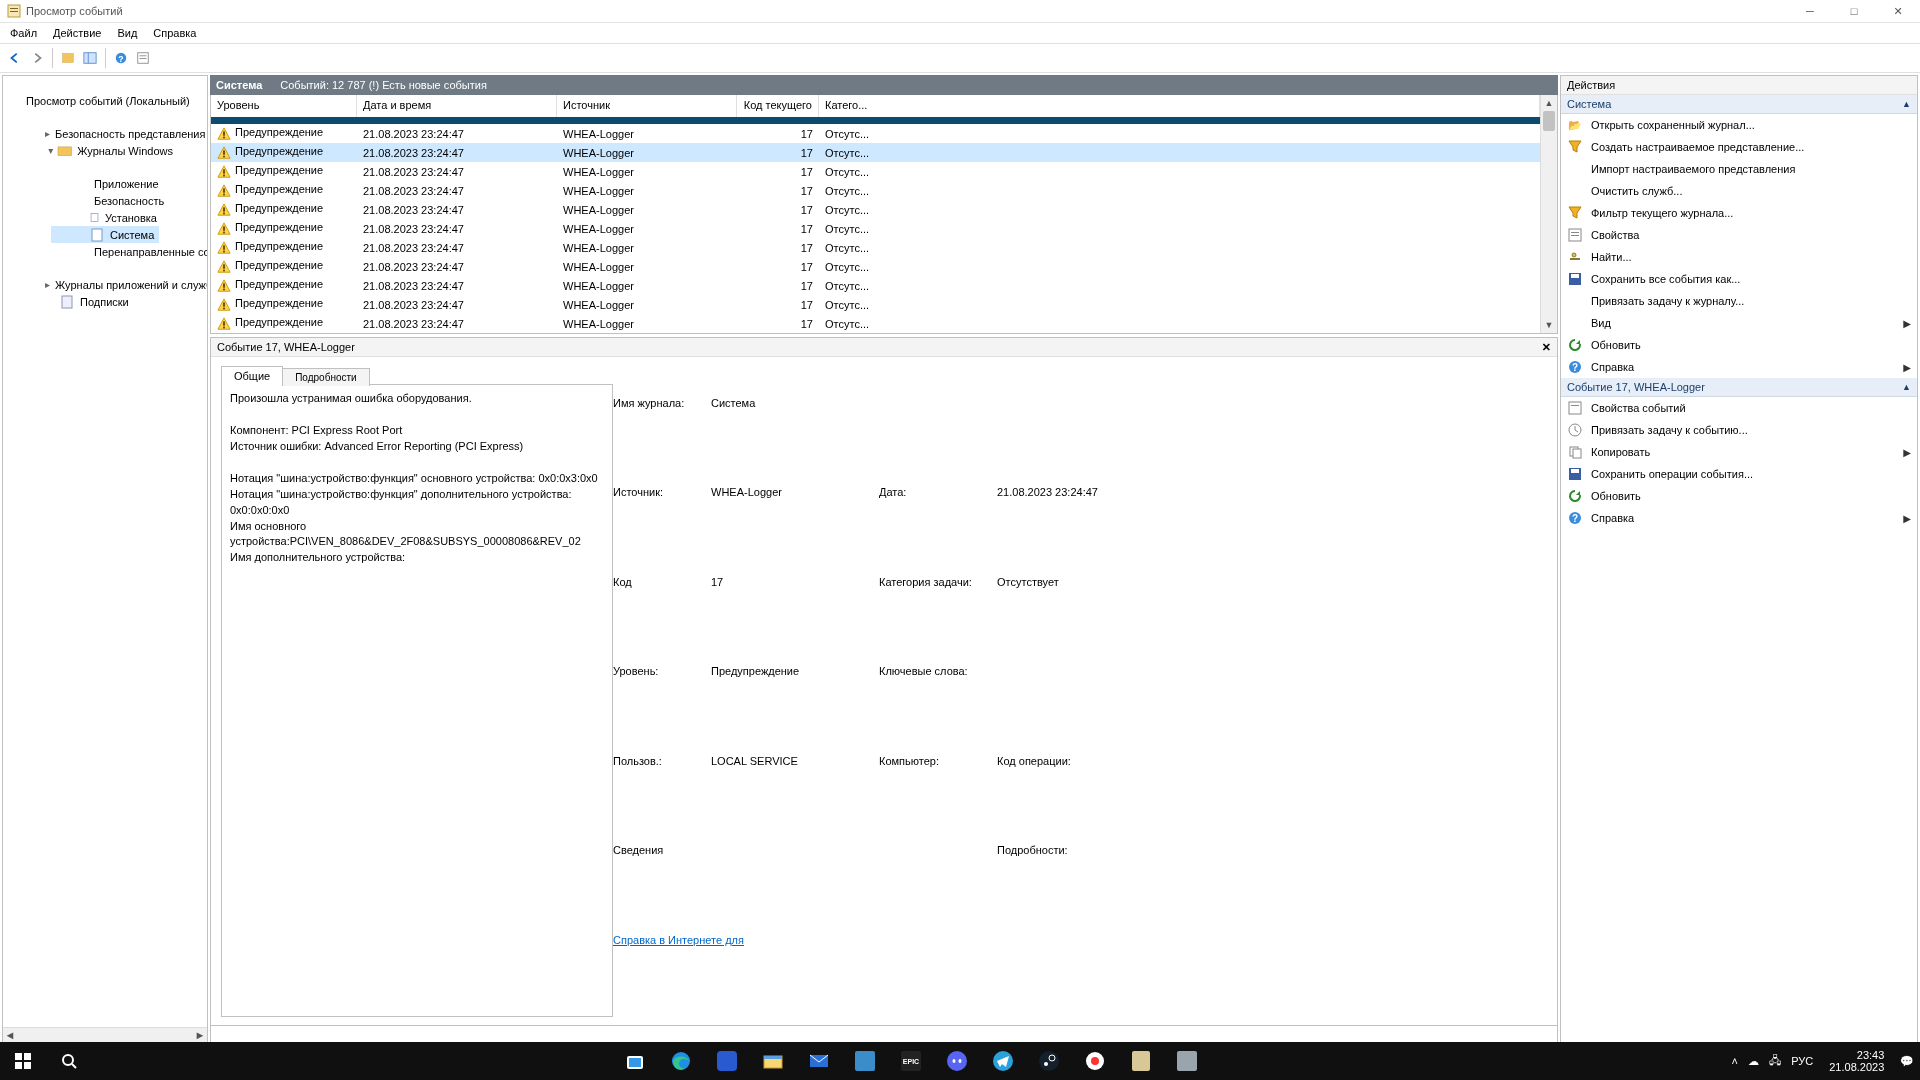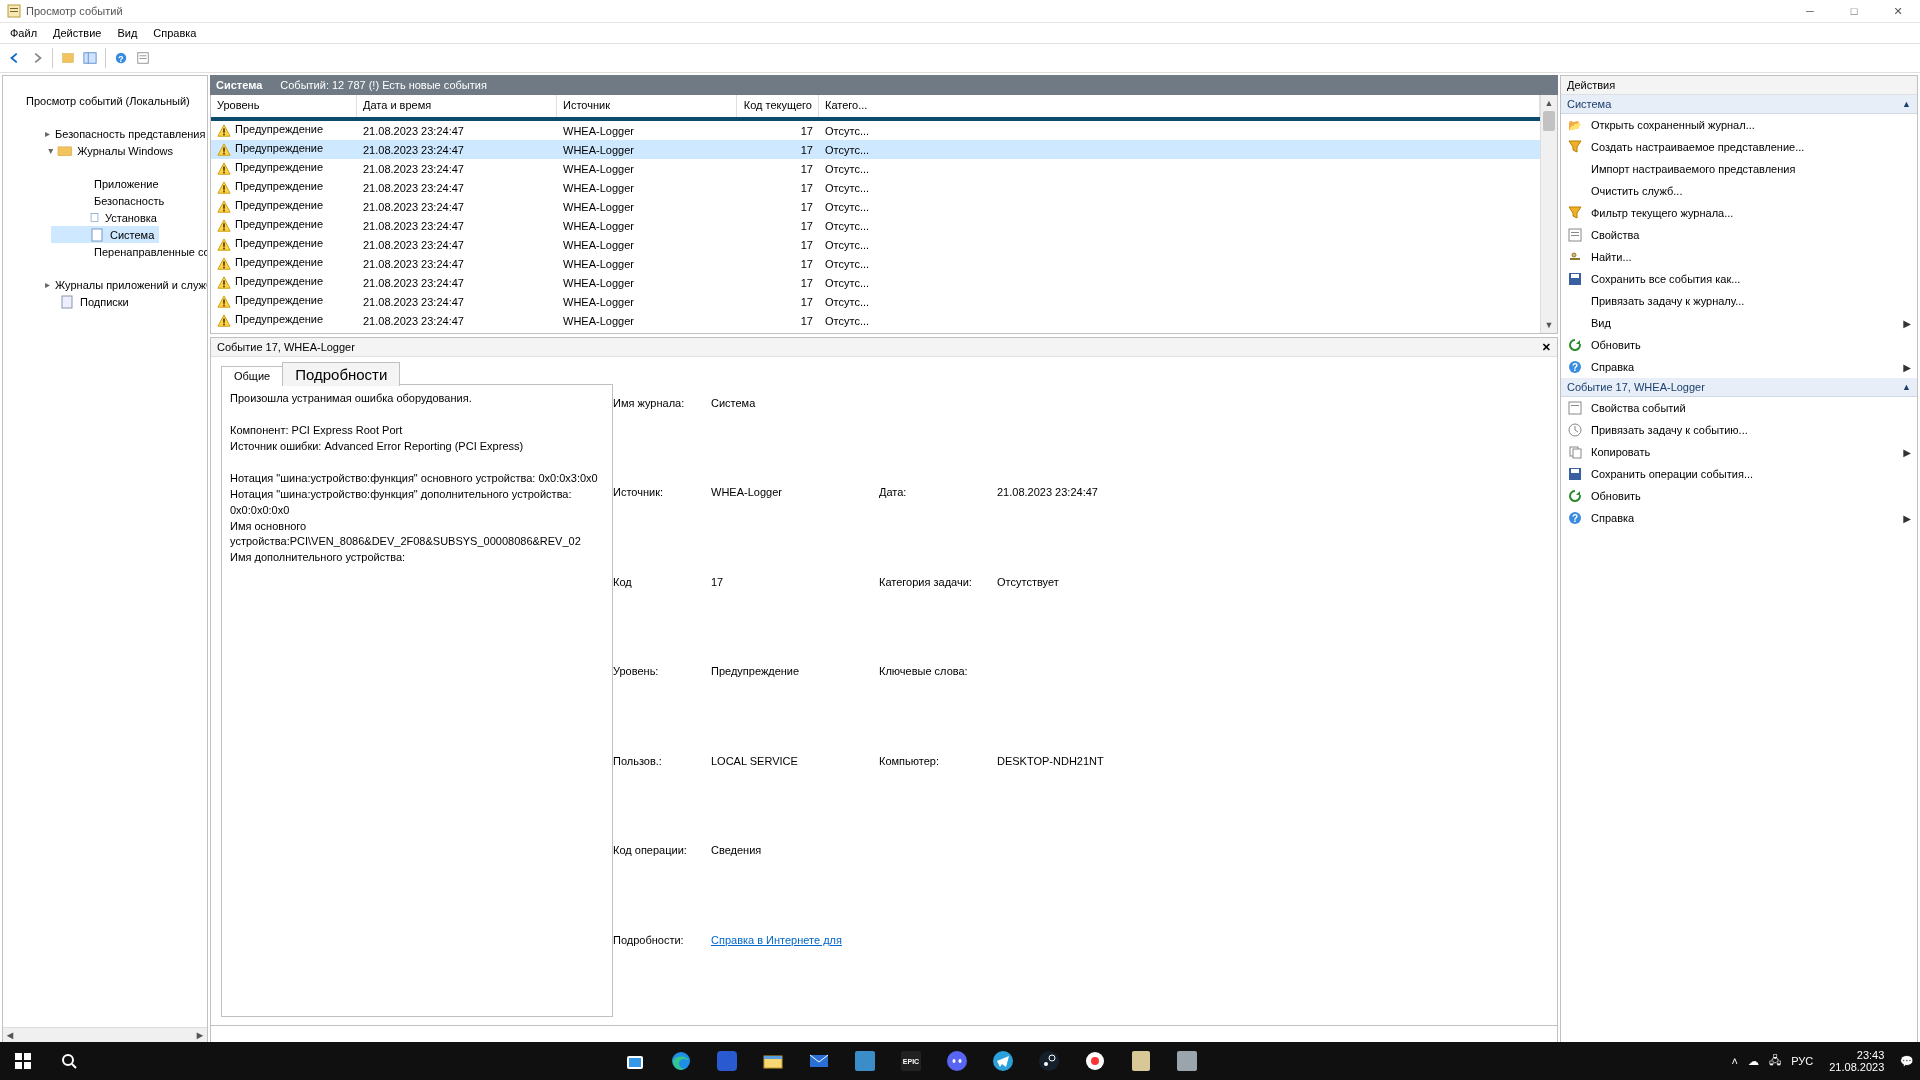--- a/index.html
+++ b/index.html
@@ -31,37 +31,37 @@
 .tic{width:16px;height:16px;margin-right:3px;display:flex;align-items:center;justify-content:center}
 .trow.sel{background:#cde8ff}
 .trow.sel .tlabel{background:#cde8ff}
 .tlabel{padding:0 2px}
 
 .center{flex:1;margin:2px 1px;display:flex;flex-direction:column;min-width:0}
 .center-hdr{background:#6f7a84;height:20px;display:flex;align-items:center;padding:0 6px;color:#fff}
 .center-hdr .h1{font-weight:bold;margin-right:18px}
 .grid{flex:0 0 238px;border:1px solid #c0c0c0;border-top:none;display:flex;min-height:0}
 .grid-main{flex:1;overflow:hidden;position:relative}
-.gh{display:flex;height:22px;border-bottom:4px solid #0c4a6e;background:#fff}
+.gh{display:flex;height:22px;border-bottom:7px solid #0c4a6e;background:#fff}
 .gh div{padding:4px 6px;border-right:1px solid #e0e0e0;box-sizing:border-box;overflow:hidden;text-overflow:ellipsis;white-space:nowrap}
 .c-lv{width:146px}.c-dt{width:200px}.c-src{width:180px}.c-code{width:82px;text-align:right}.c-cat{flex:1}
 .grow{display:flex;height:19px;align-items:center}
 .grow.sel{background:#cde8ff}
 .grow>div{padding:2px 6px;box-sizing:border-box;overflow:hidden;text-overflow:ellipsis;white-space:nowrap}
 .warn-ic{width:14px;height:14px;margin-right:4px;display:inline-flex;vertical-align:middle}
 .vscroll{width:16px;background:#f0f0f0;border-left:1px solid #dcdcdc;position:relative}
 .vscroll .thumb{position:absolute;left:2px;right:2px;top:16px;height:20px;background:#c2c2c2;border-radius:2px}
 .vscroll .arr{position:absolute;left:0;right:0;height:16px;display:flex;align-items:center;justify-content:center;color:#555;font-size:9px}
 
 .detail{flex:1;border:1px solid #c0c0c0;margin-top:3px;display:flex;flex-direction:column;min-height:0}
 .detail-hdr{height:18px;background:#f4f4f4;border-bottom:1px solid #e0e0e0;display:flex;align-items:center;padding:0 6px}
 .detail-hdr .x{margin-left:auto;font-family:Arial;font-weight:bold;cursor:default}
 .tabs{display:flex;height:22px;align-items:flex-end;padding-left:10px;margin-top:6px}
 .tab{padding:3px 12px;border:1px solid #c0c0c0;border-bottom:none;background:#fff;margin-right:-1px;position:relative}
-.tab.inactive{background:#f4f4f4;top:1px;font-size:15px}
+.tab.inactive{background:#f4f4f4;top:1px;font-size:10px}
 .tab.active{z-index:2}
 .tabbody{flex:1;margin:0 10px 8px 10px;display:flex;flex-direction:row;min-height:0}
 .desc{border:1px solid #c0c0c0;padding:6px 8px;flex:0 0 374px;overflow:hidden;white-space:pre-line;line-height:1.45;margin-top:-1px}
 .props{margin-top:12px;display:grid;grid-template-columns:90px 160px 110px auto;row-gap:6px;column-gap:8px}
 .props .lbl{color:#000}
 .props a{color:#0066cc}
 .belowbar{height:16px;border:1px solid #c0c0c0;border-top:none}
 
 .actions{width:356px;border:1px solid #c0c0c0;margin:2px 2px 2px 1px;display:flex;flex-direction:column;background:#fff}
 .actions-hdr{background:#f4f4f4;border-bottom:1px solid #e0e0e0;padding:3px 6px;font-size:11px}
@@ -467,21 +467,20 @@
             <span>17</span>
             <span class="lbl">Категория задачи:</span>
             <span>Отсутствует</span>
           <span class="lbl">Уровень:</span>
             <span>Предупреждение</span>
             <span class="lbl">Ключевые слова:</span>
             <span></span>
           <span class="lbl">Пользов.:</span>
             <span>LOCAL SERVICE</span>
             <span class="lbl">Компьютер:</span>
-            <span>DESKTOP-NDH21NT</span>
           <span class="lbl">Код операции:</span>
             <span>Сведения</span>
             <span></span>
             <span></span>
           <span class="lbl">Подробности:</span>
             <span style="grid-column:span 3"><a href="#">Справка в Интернете для </a></span>
         </div>
       </div>
     </div>
     <div class="belowbar"></div>

